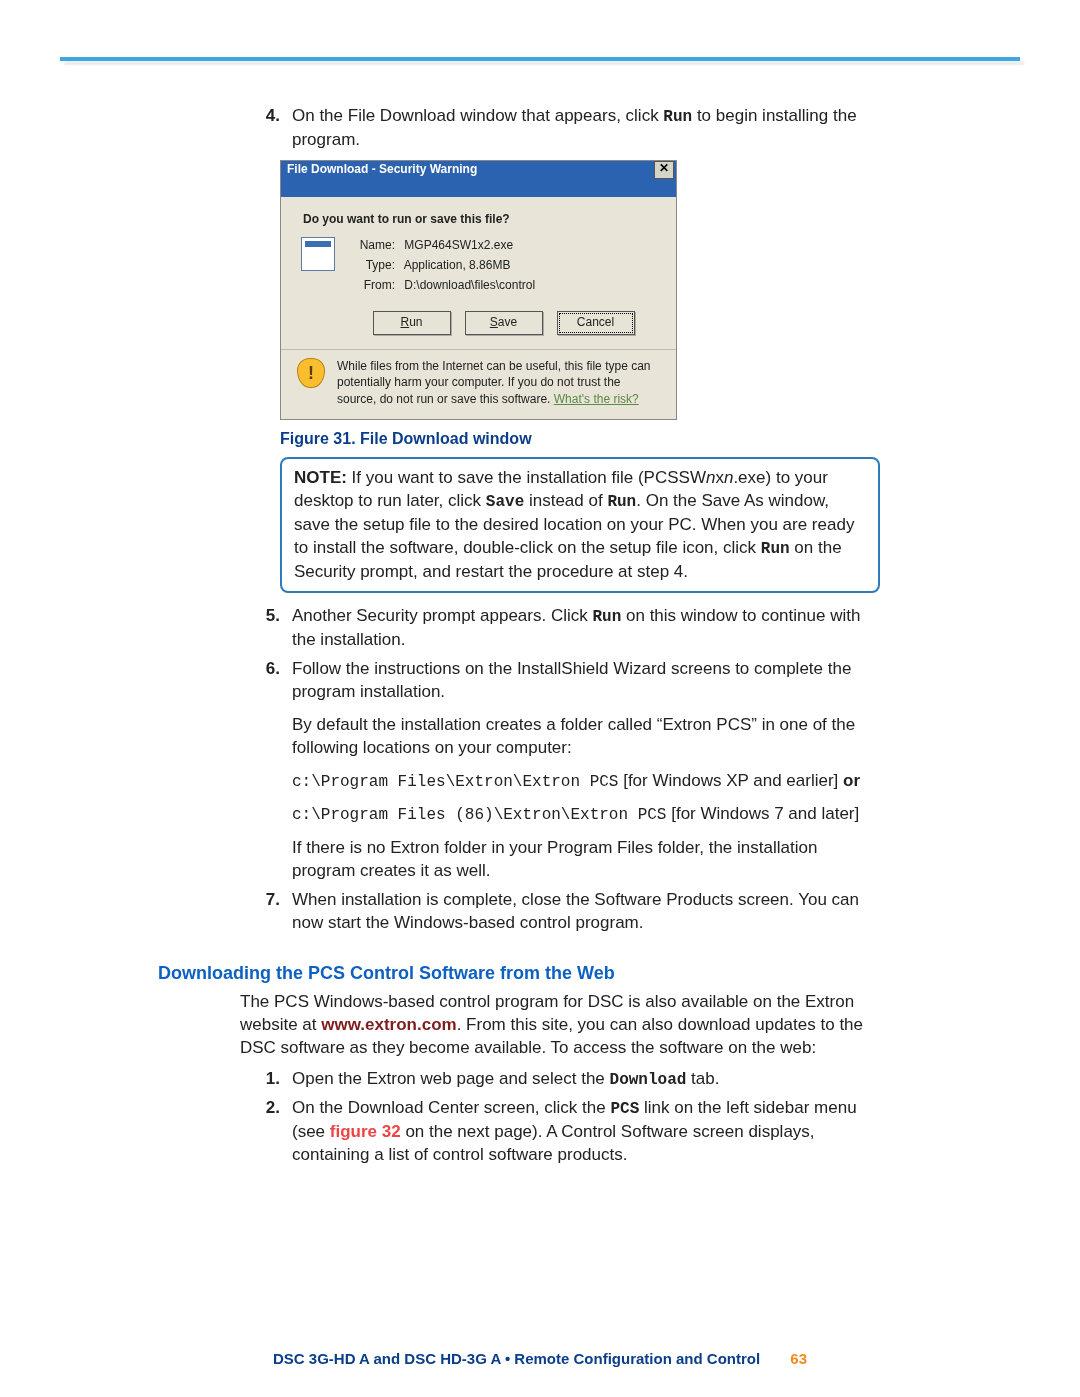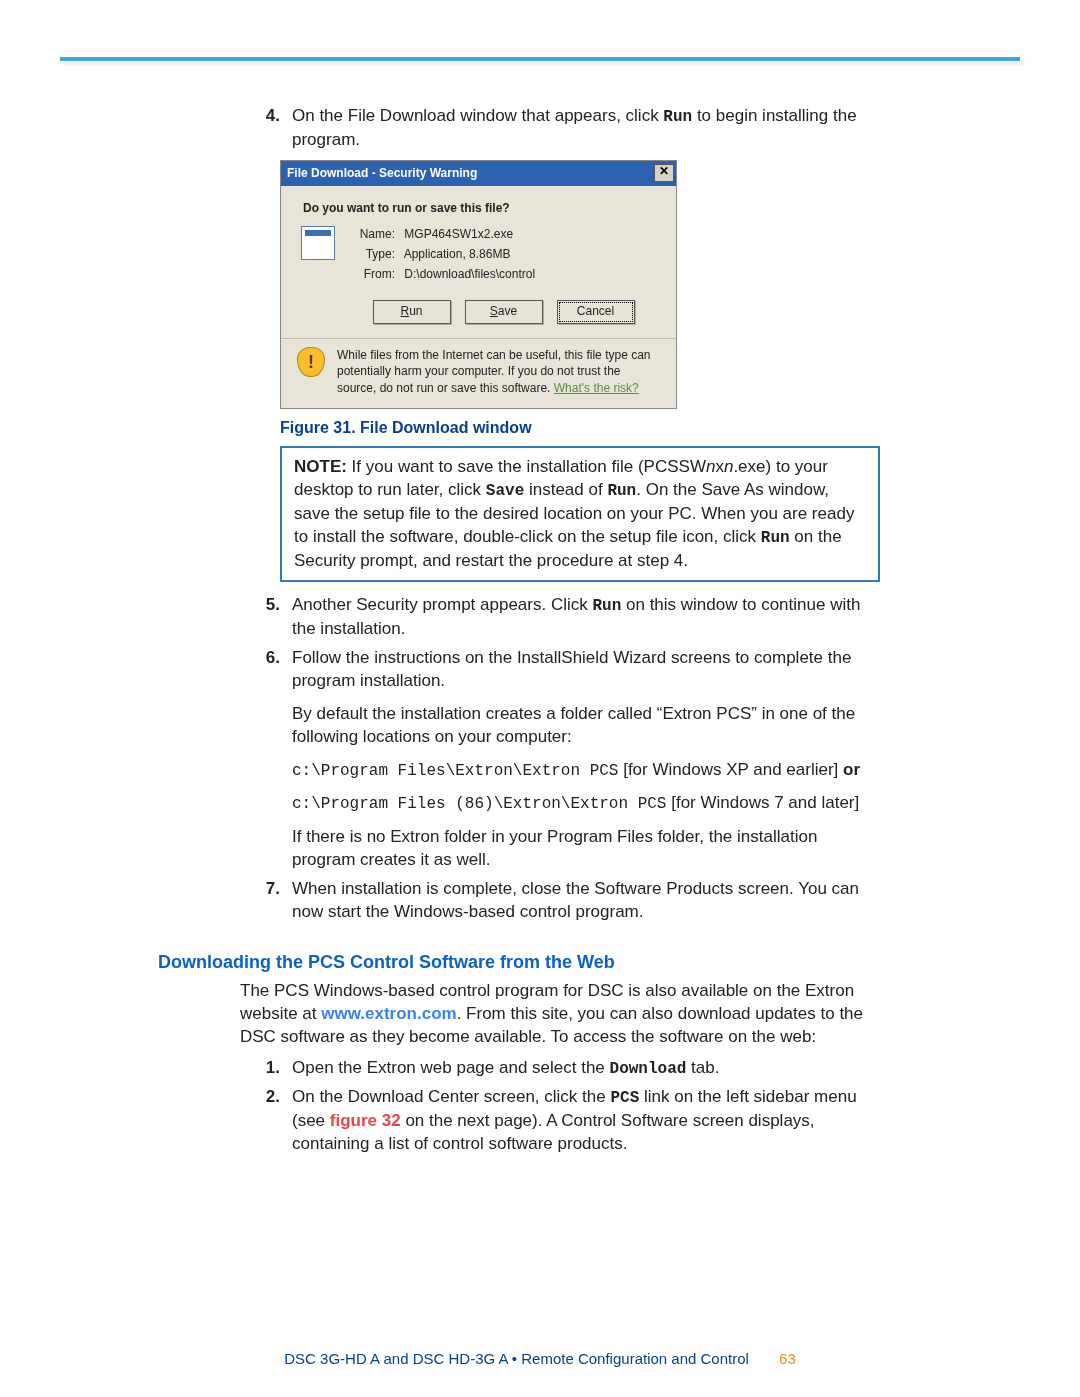--- a/index.html
+++ b/index.html
@@ -52,21 +52,21 @@
   }
   .monob { font-weight: bold; }
   .figure-caption {
     margin: 2px 0 8px 120px;
     font-weight: bold;
     font-size: 16px;
     color: #0b3e8a;
   }
   .notebox {
     border: 2px solid #2e7bb8;
-    border-radius: 0;
+    border-radius: 8px;
     padding: 8px 12px;
     margin: 6px 0 12px 120px;
     font-size: 17px;
     line-height: 1.35;
   }
   .notebox b.note { font-family: Arial; }
   .para {
     margin-top:10px;
   }
   .section-h {
@@ -75,41 +75,41 @@
     font-size: 18px;
     margin: 26px 0 6px -2px;
   }
   .footer {
     position: absolute;
     left: 0;
     right: 0;
     bottom: 30px;
     text-align: center;
     color: #0b3e8a;
-    font-weight: normal;
+    font-weight: bold;
     font-size: 15px;
   }
   .footer .pn { color: #f38b1e; margin-left: 26px; }
   
   .dialog {
     width: 395px;
     margin: 8px 0 8px 120px;
     border: 1px solid #888;
     background: #e8e5d8;
     font-family: Tahoma, Arial, sans-serif;
     font-size: 12px;
     box-shadow: 0 0 0 1px #e8e5d8 inset;
   }
   .dlg-title {
     background: #2b63b0;
     color: #fff;
     font-weight: bold;
     display: flex;
-    align-items: center;
-    height: 25px;
+    align-items: flex-start;
+    height: 36px;
     padding: 0 2px 0 6px;
   }
   .dlg-close {
     margin-left: auto;
     width: 18px;
     height: 16px;
     background: #d6d3c7;
     border: 1px solid #555;
     text-align: center;
     line-height: 12px;
@@ -285,21 +285,21 @@
     </div>
 
     <div class="step" style="margin-left:80px;">
       <div class="num">7.</div>
       <div class="body">When installation is complete, close the Software Products screen. You can now start the Windows-based control program.</div>
     </div>
 
     <div class="section-h">Downloading the PCS Control Software from the Web</div>
 
     <div style="margin-left:80px;">
-      <span>The PCS Windows-based control program for DSC is also available on the Extron website at </span><b style="color:#3b82f6">www.extron.com</b><span>. From this site, you can also download updates to the DSC software as they become available. To access the software on the web:</span>
+      <span>The PCS Windows-based control program for DSC is also available on the Extron website at </span><b style="color:#7f1d1d">www.extron.com</b><span>. From this site, you can also download updates to the DSC software as they become available. To access the software on the web:</span>
     </div>
 
     <div class="step" style="margin-left:80px; margin-top:8px;">
       <div class="num">1.</div>
       <div class="body">
         <span>Open the Extron web page and select the </span><span class="monob">Download</span><span> tab.</span>
       </div>
     </div>
 
     <div class="step" style="margin-left:80px;">

